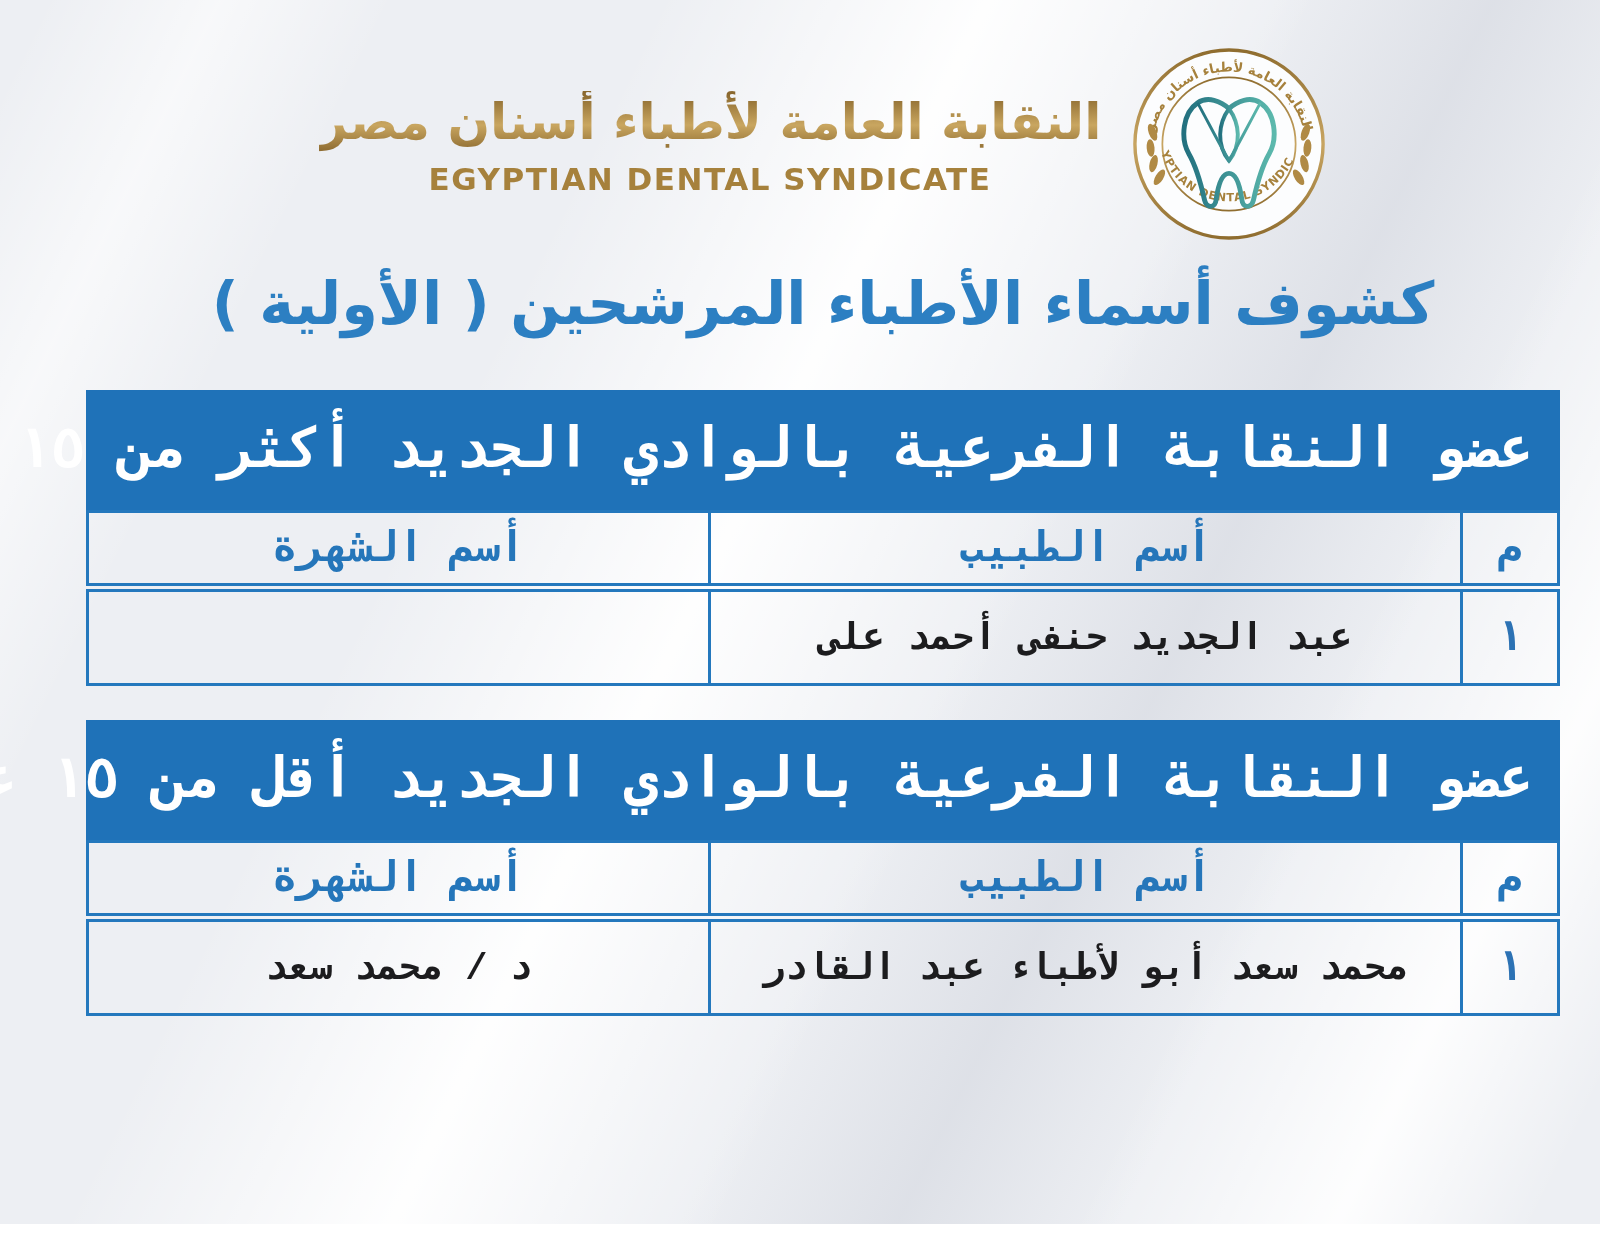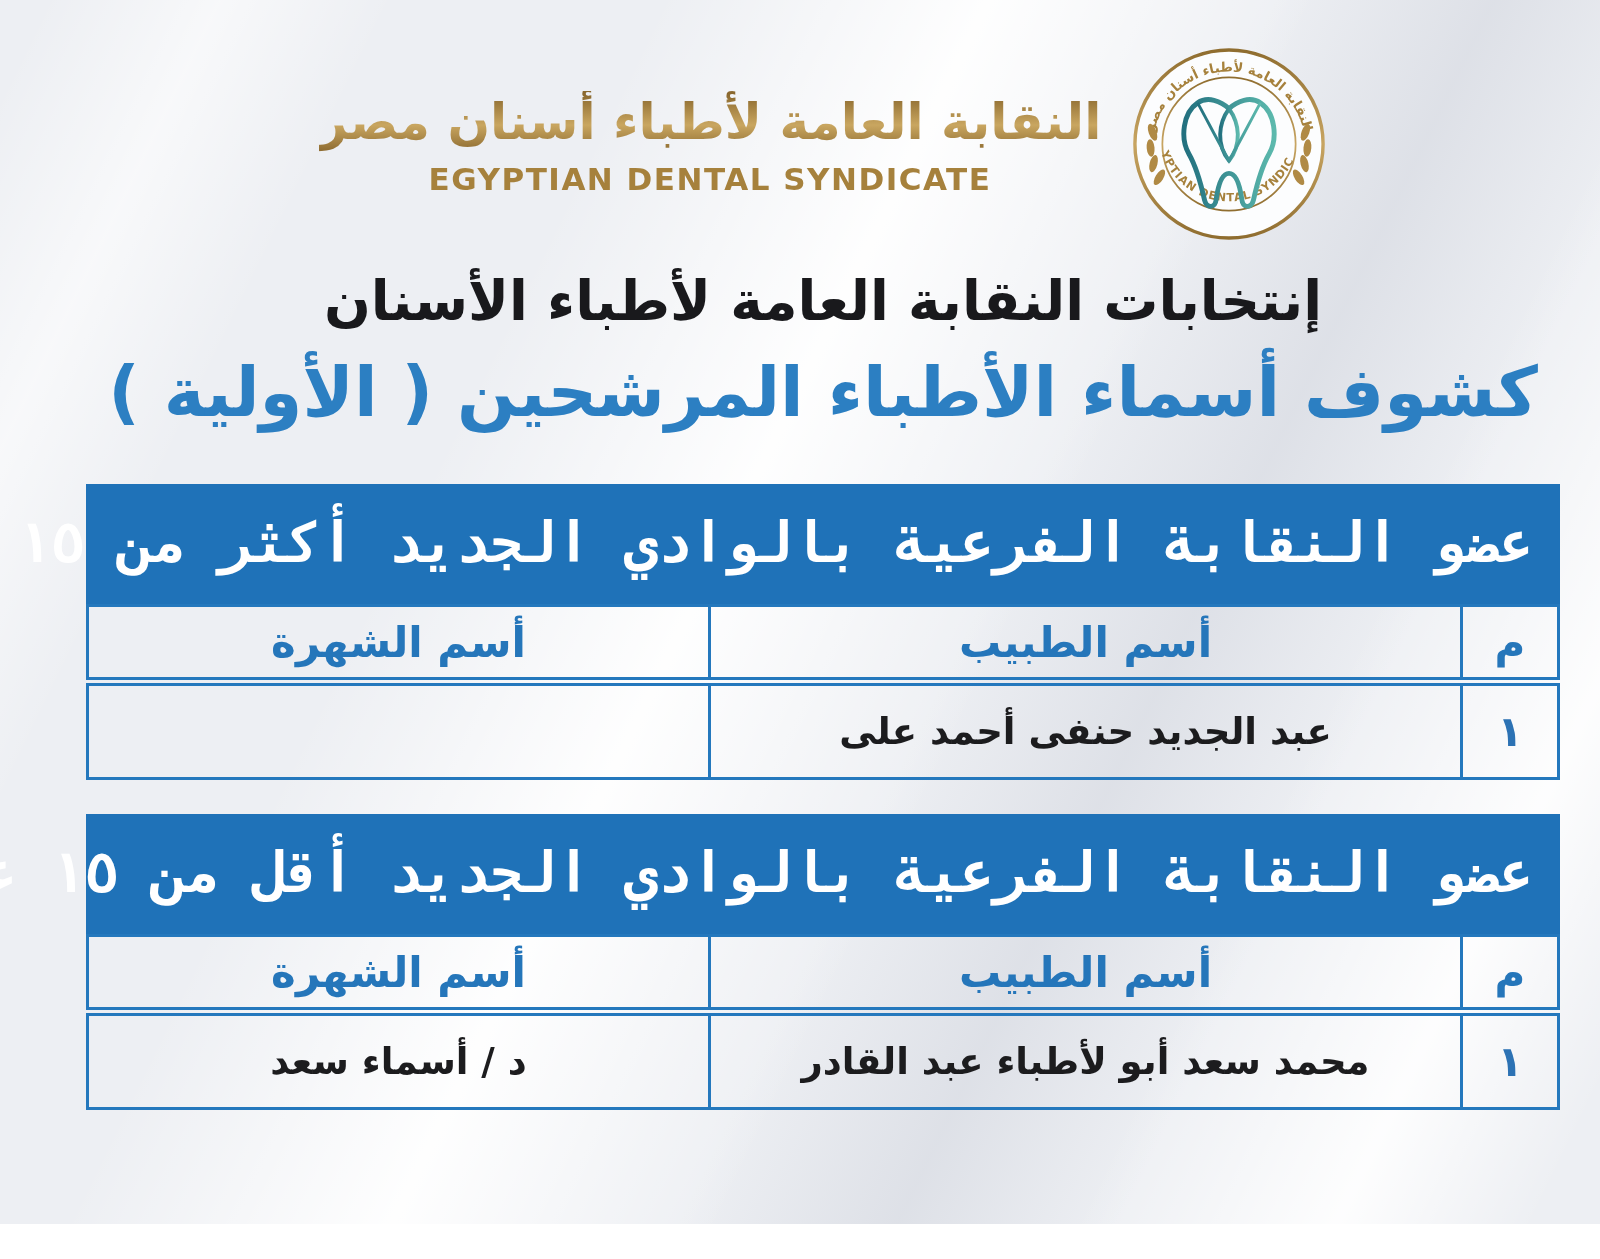--- a/index.html
+++ b/index.html
@@ -28,33 +28,33 @@
     -webkit-background-clip:text; background-clip:text;
     color:#a6813c; -webkit-text-fill-color:transparent;
   }
   .wordmark-en { margin-top:8px; font-size:31px; font-weight:bold; letter-spacing:1.5px;
                  color:#a6813c; direction:ltr; }
   .badge { width:196px; height:196px; flex:0 0 auto; }
 
   
   .titles { text-align:center; margin-top:24px; }
   .title-main { font-size:55px; font-weight:bold; color:#19191c; line-height:1.3; }
-  .title-sub  { font-size:69px; font-weight:bold; color:#2c7fc2; line-height:1.3; margin-top:10px; }
+  .title-sub  { font-size:59px; font-weight:bold; color:#2c7fc2; line-height:1.3; margin-top:10px; }
 
   
   .tables { padding:0 40px; }
   .table-section { margin-top:47px; }
   .table-section.second { margin-top:34px; }
   .band {
     background:#1f72b8; color:#ffffff; height:120px;
     display:flex; align-items:center; padding:0 26px;
     font-size:56px; font-weight:bold; white-space:nowrap;font-family:Liberation Mono, monospace;
   }
   table { width:100%; border-collapse:collapse; table-layout:fixed; background:transparent; }
-  th, td { border:3px solid #2478bd; vertical-align:middle; text-align:center; }
+  th, td { border:3px solid #2478bd; vertical-align:middle; text-align:center;font-family:Liberation Mono, monospace; }
   th { height:76px; color:#2576ba; font-size:42px; font-weight:bold; }
   tr.data-row th, tr.data-row td { border-top:9px double #2478bd; }
   tr.data-row td { height:97px; }
   td.cell-num   { color:#2c72b4; font-size:42px; font-weight:bold; }
   td.cell-doctor, td.cell-fame { color:#1c1c1e; font-size:37px; font-weight:bold; }
   col.col-num    { width:97px; }
   col.col-doctor { width:752px; }
 </style>
 </head>
 <body>
@@ -110,21 +110,20 @@
                  C77,166 86,166 87,156 C89,142 93,130 100,130 C107,130 111,142 113,156
                  C114,166 123,166 125,157 C129,139 133,124 141,110 C150,94 147,68 132,58
                  C122,51 108,56 100,64 Z" fill="none" stroke="url(#tealGrad)" stroke-width="5"></path>
         <path d="M100,64 C89,79 87,101 100,117 C113,101 111,79 100,64 Z" fill="none" stroke="url(#tealGrad)" stroke-width="4"></path>
         <path d="M68,58 C80,80 90,100 100,117 M132,58 C120,80 110,100 100,117" fill="none" stroke="url(#tealGrad)" stroke-width="3"></path>
       </g>
     </svg>
   </div>
 
   <div class="titles">
-    <div class="title-main">إنتخابات النقابة العامة لأطباء الأسنان</div>
     <div class="title-sub">كشوف أسماء الأطباء المرشحين ( الأولية )</div>
   </div>
 
   <div class="tables">
 
     <div class="table-section">
       <div class="band">عضو النقابة الفرعية بالوادي الجديد أكثر من ١٥ عام</div>
       <table>
         <colgroup>
             <col class="col-num">
@@ -156,20 +155,20 @@
           </colgroup>
         <tbody>
           <tr>
             <th>م</th>
             <th>أسم الطبيب</th>
             <th>أسم الشهرة</th>
           </tr>
           <tr class="data-row">
             <td class="cell-num">١</td>
             <td class="cell-doctor">محمد سعد أبو لأطباء عبد القادر</td>
-            <td class="cell-fame">د / أسماء سعد</td>
+            <td class="cell-fame">د / محمد سعد</td>
           </tr>
         </tbody>
       </table>
     </div>
 
   </div>
 </div>
 
 </body></html>

